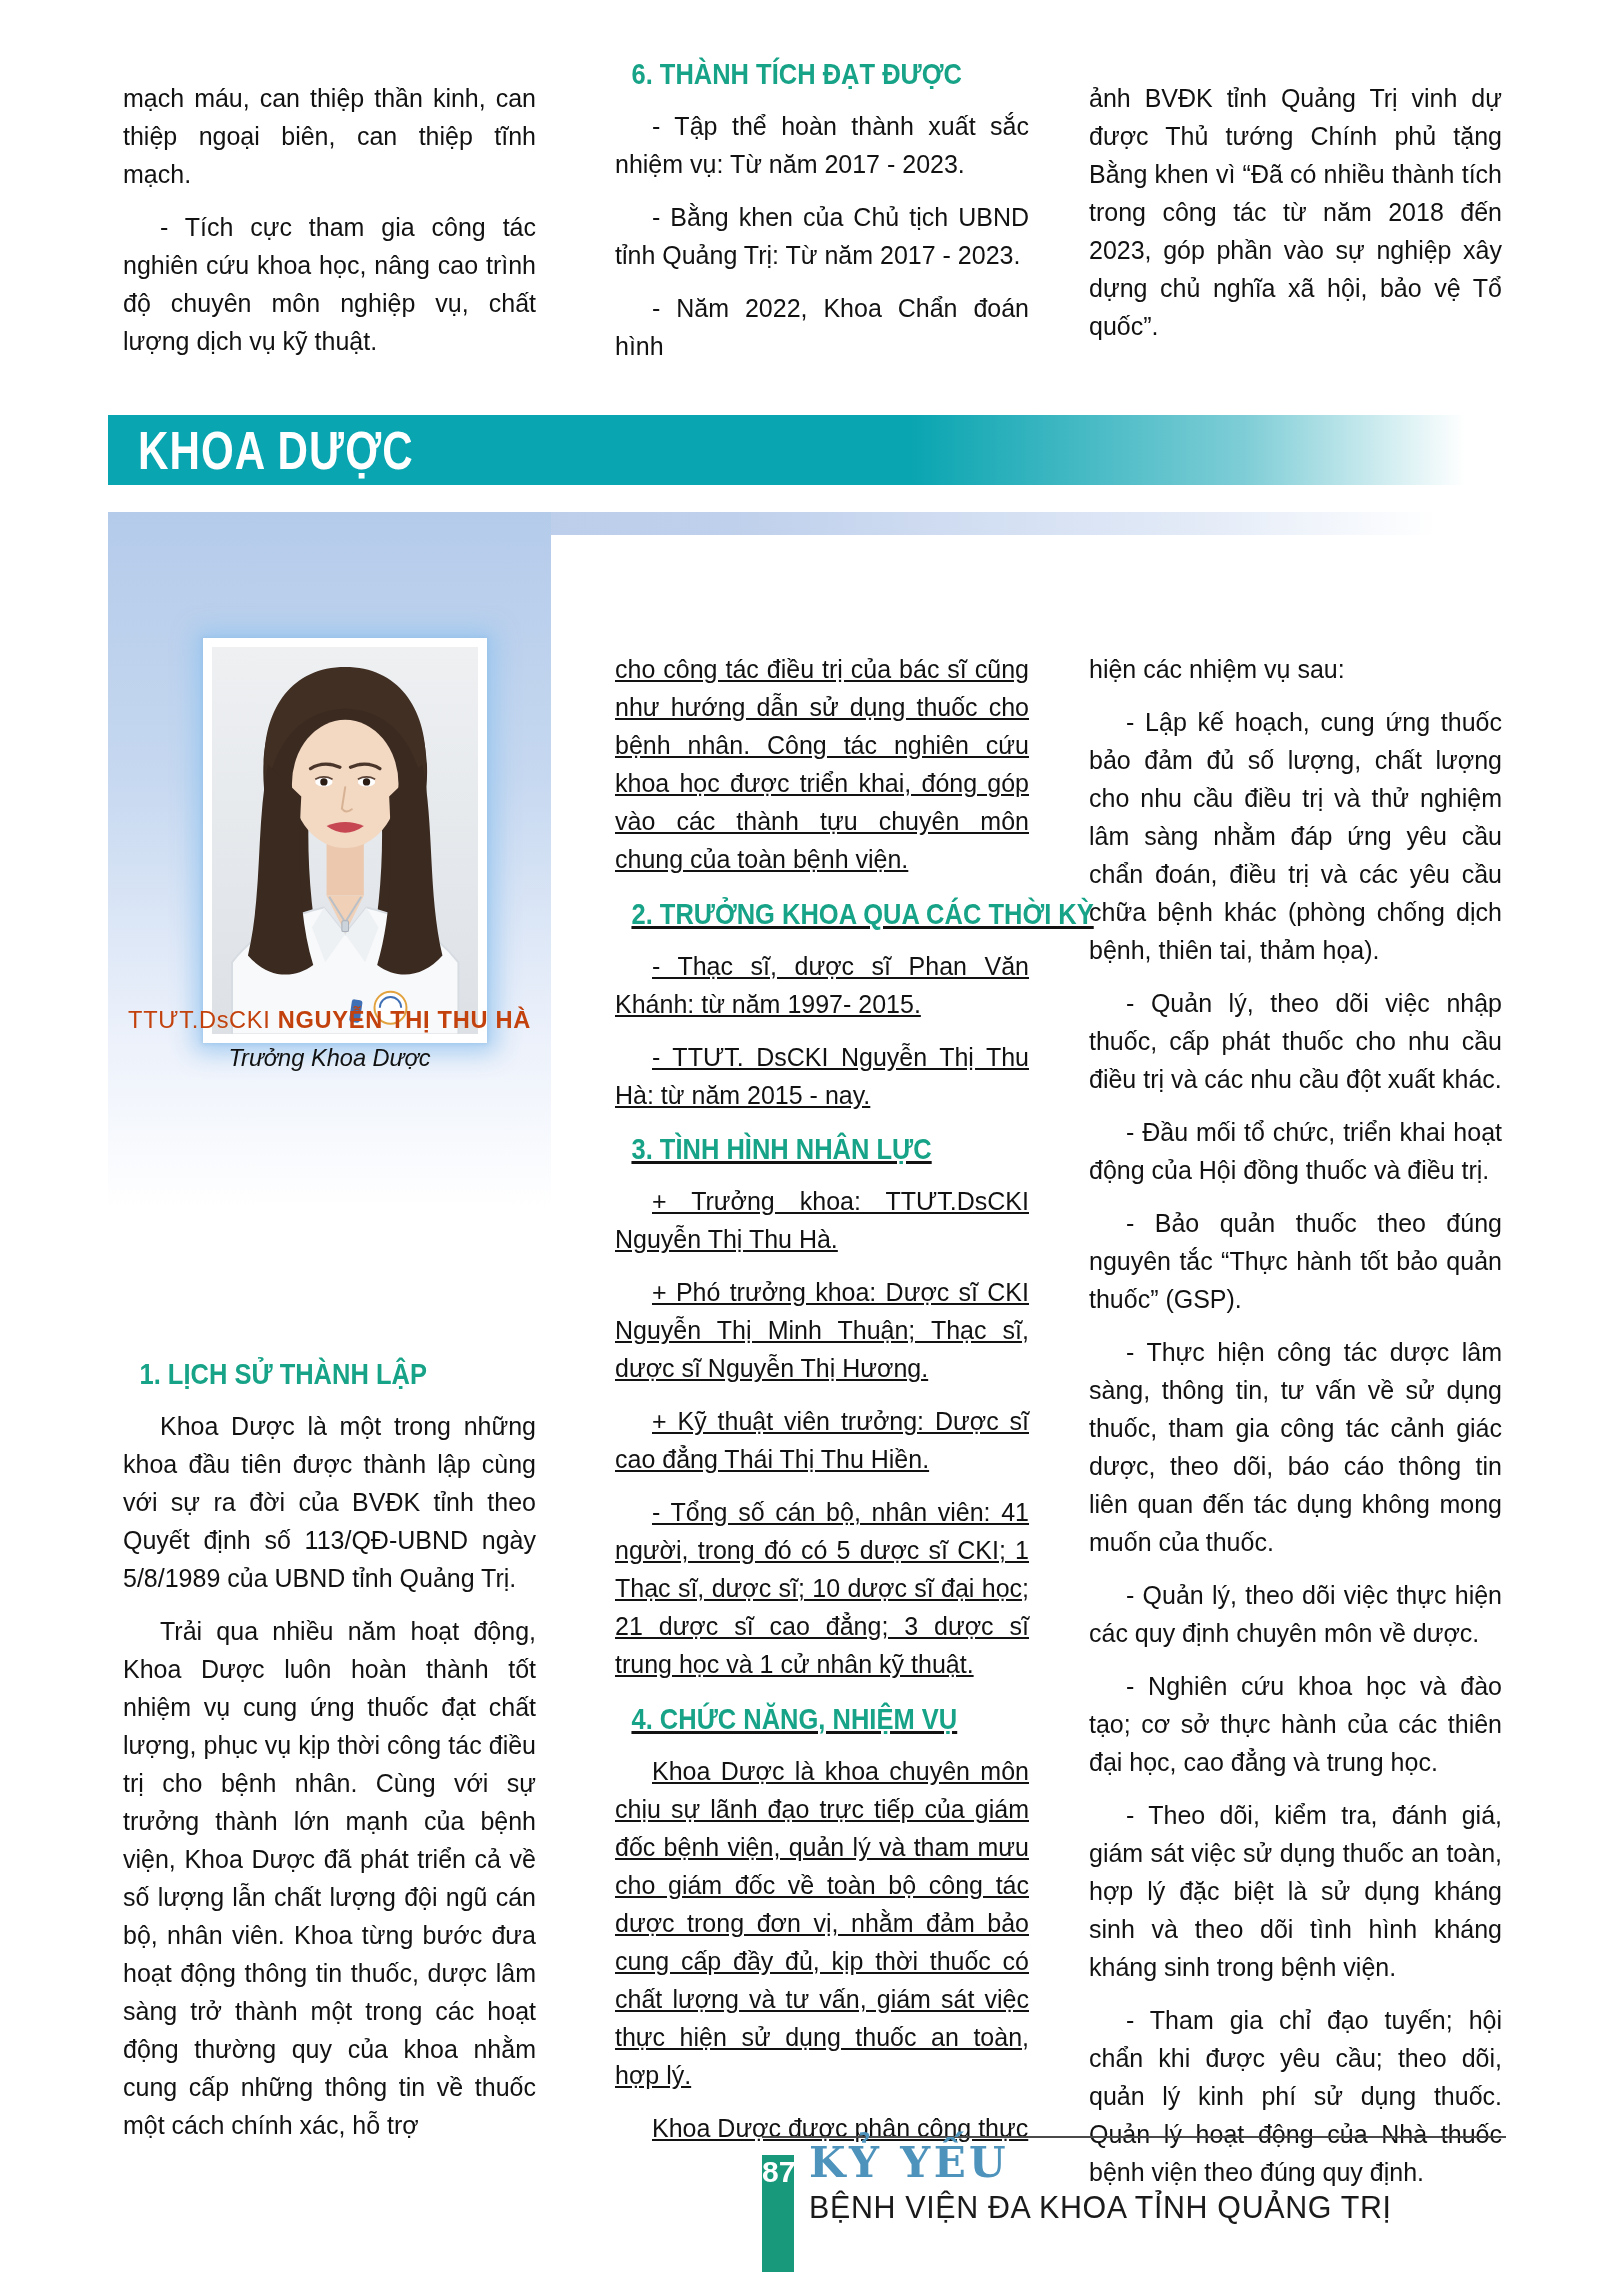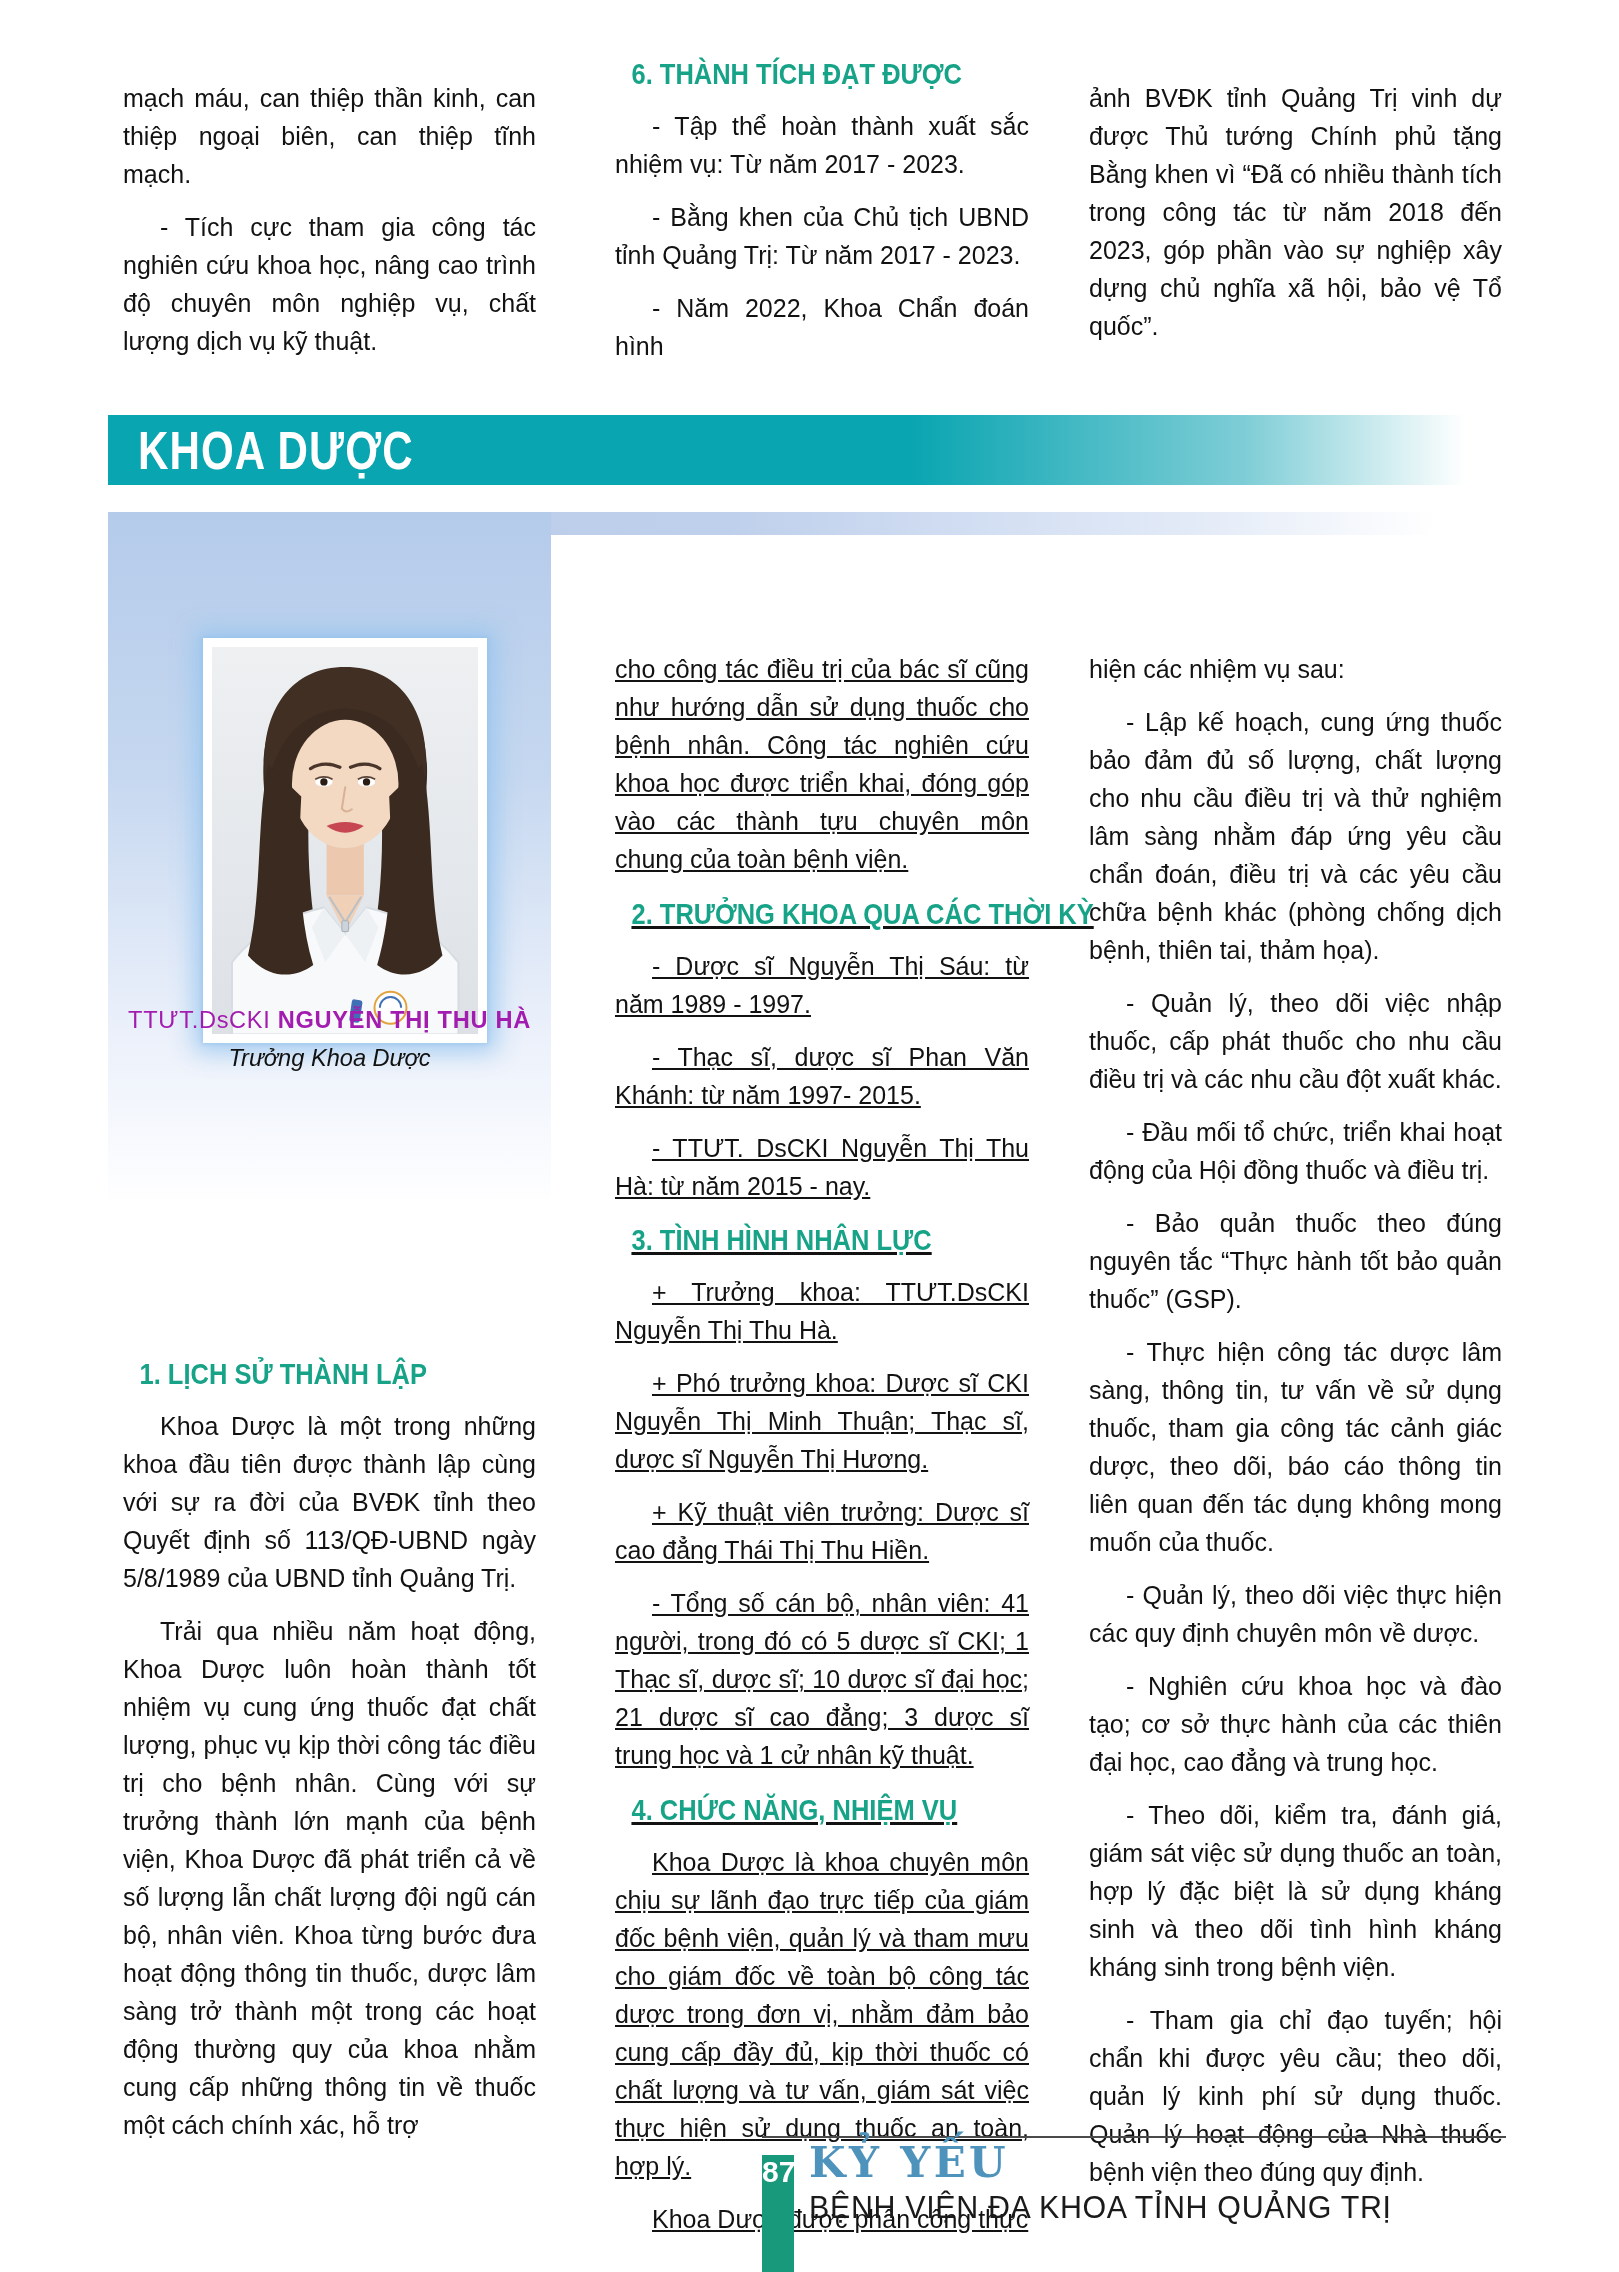--- a/index.html
+++ b/index.html
@@ -36,21 +36,21 @@
     position:absolute;left:108px;top:512px;width:443px;height:697px;
     background:linear-gradient(180deg,#b4cbea 0%,#c6d8f0 38%,#e9effa 72%,#ffffff 100%);
   }
   .photo-frame{
     position:absolute;left:203px;top:638px;width:284px;height:405px;
     background:#ffffff;padding:8.8px;box-sizing:border-box;
     box-shadow:0 0 23px 9.5px rgba(150,198,238,0.85), 0 0 4px 1.4px rgba(120,170,220,0.5);
   }
   .photo-frame svg{display:block;width:100%;height:100%;}
   .caption{position:absolute;left:108px;top:1007px;width:443px;text-align:center;}
-  .caption .line1{font-size:23.6px;letter-spacing:0.7px;color:#a21caf;}
+  .caption .line1{font-size:23.6px;letter-spacing:0.7px;color:#c2410c;}
   .caption .line1 .prefix{font-weight:normal;}
   .caption .line1 .name{font-weight:bold;letter-spacing:0.7px;}
   .caption .line2{margin-top:10.8px;font-size:23.6px;font-style:italic;font-weight:500;color:#111;}
   
   .footer-line{position:absolute;left:762px;top:2136px;width:744px;height:2px;background:#4a4a4a;}
   .page-badge{
     position:absolute;left:762px;top:2155px;width:32px;height:117px;background:#18997b;
     color:#ffffff;font-size:30px;font-weight:bold;text-align:center;line-height:1;
     padding-top:2px;box-sizing:border-box;
   }
@@ -149,21 +149,20 @@
 
 <div class="col" style="left:108px;top:1356px;width:443px;">
   <h2 class="sec first">1. LỊCH SỬ THÀNH LẬP</h2>
   <p>Khoa Dược là một trong những khoa đầu tiên được thành lập cùng với sự ra đời của BVĐK tỉnh theo Quyết định số 113/QĐ-UBND ngày 5/8/1989 của UBND tỉnh Quảng Trị.</p>
   <p>Trải qua nhiều năm hoạt động, Khoa Dược luôn hoàn thành tốt nhiệm vụ cung ứng thuốc đạt chất lượng, phục vụ kịp thời công tác điều trị cho bệnh nhân. Cùng với sự trưởng thành lớn mạnh của bệnh viện, Khoa Dược đã phát triển cả về số lượng lẫn chất lượng đội ngũ cán bộ, nhân viên. Khoa từng bước đưa hoạt động thông tin thuốc, dược lâm sàng trở thành một trong các hoạt động thường quy của khoa nhằm cung cấp những thông tin về thuốc một cách chính xác, hỗ trợ</p>
 </div>
 
 <div class="col" style="left:600px;top:635px;width:444px;text-decoration:underline;">
   <p class="cont">cho công tác điều trị của bác sĩ cũng như hướng dẫn sử dụng thuốc cho bệnh nhân. Công tác nghiên cứu khoa học được triển khai, đóng góp vào các thành tựu chuyên môn chung của toàn bệnh viện.</p>
   <h2 class="sec">2. TRƯỞNG KHOA QUA CÁC THỜI KỲ</h2>
-  <p>- Dược sĩ Nguyễn Thị Sáu: từ năm 1989 - 1997.</p>
   <p>- Thạc sĩ, dược sĩ Phan Văn Khánh: từ năm 1997- 2015.</p>
   <p>- TTƯT. DsCKI Nguyễn Thị Thu Hà: từ năm 2015 - nay.</p>
   <h2 class="sec">3. TÌNH HÌNH NHÂN LỰC</h2>
   <p>+ Trưởng khoa: TTƯT.DsCKI Nguyễn Thị Thu Hà.</p>
   <p>+ Phó trưởng khoa: Dược sĩ CKI Nguyễn Thị Minh Thuận; Thạc sĩ, dược sĩ Nguyễn Thị Hương.</p>
   <p>+ Kỹ thuật viên trưởng: Dược sĩ cao đẳng Thái Thị Thu Hiền.</p>
   <p>- Tổng số cán bộ, nhân viên: 41 người, trong đó có 5 dược sĩ CKI; 1 Thạc sĩ, dược sĩ; 10 dược sĩ đại học; 21 dược sĩ cao đẳng; 3 dược sĩ trung học và 1 cử nhân kỹ thuật.</p>
   <h2 class="sec">4. CHỨC NĂNG, NHIỆM VỤ</h2>
   <p>Khoa Dược là khoa chuyên môn chịu sự lãnh đạo trực tiếp của giám đốc bệnh viện, quản lý và tham mưu cho giám đốc về toàn bộ công tác dược trong đơn vị, nhằm đảm bảo cung cấp đầy đủ, kịp thời thuốc có chất lượng và tư vấn, giám sát việc thực hiện sử dụng thuốc an toàn, hợp lý.</p>
   <p>Khoa Dược được phân công thực</p>

